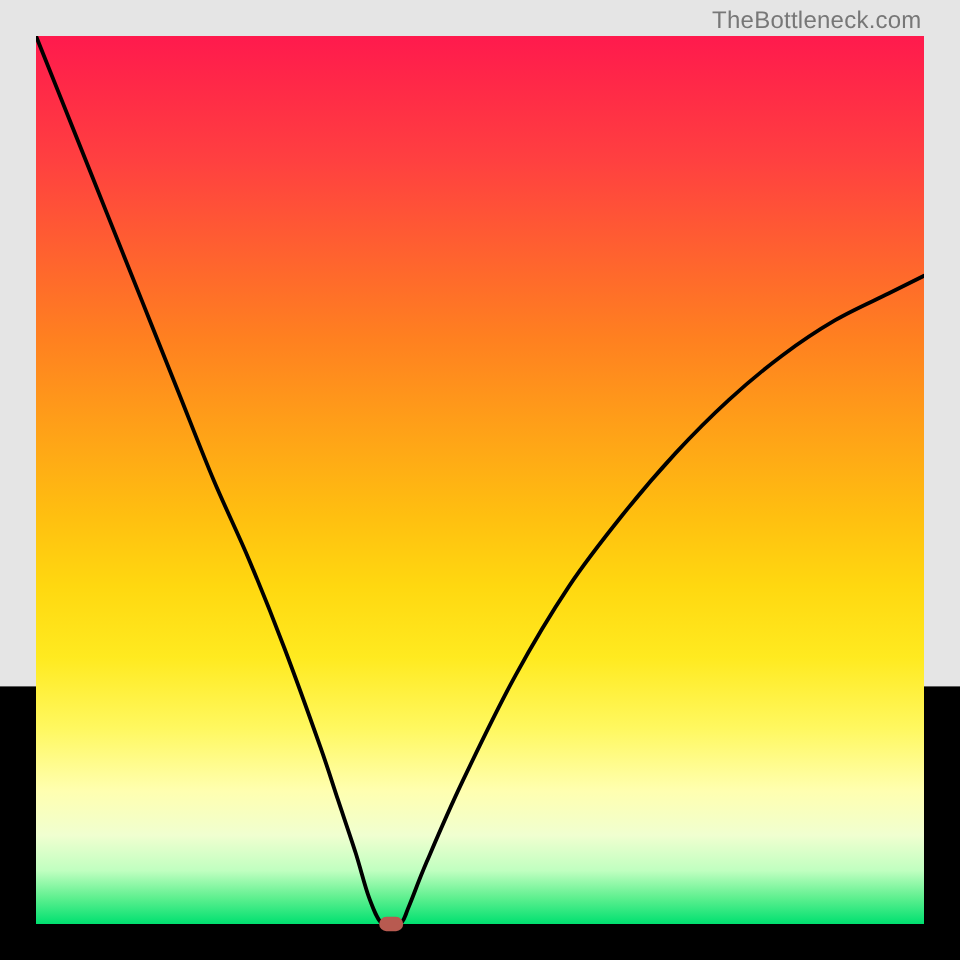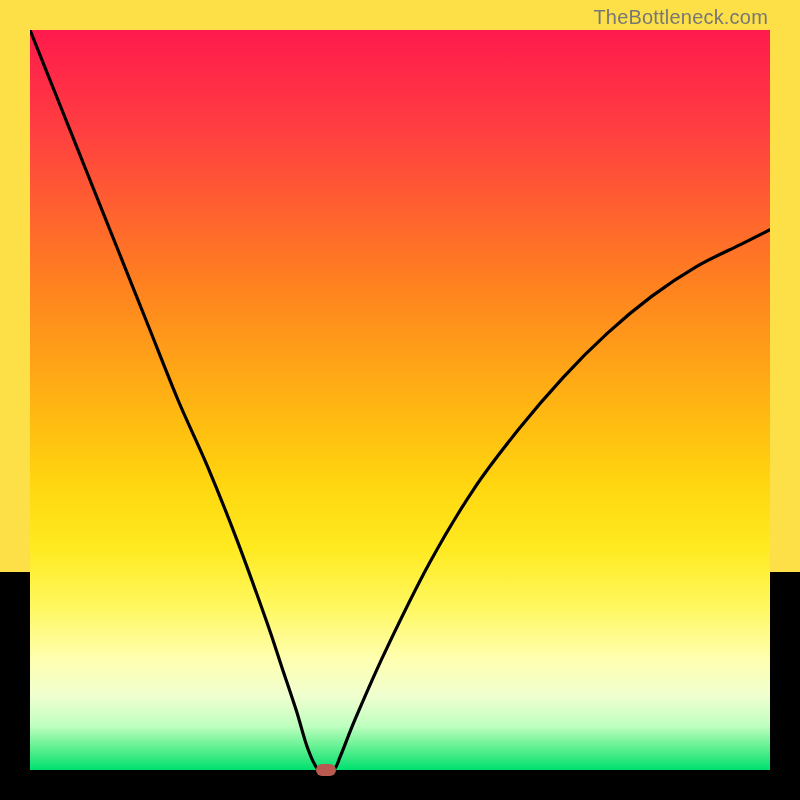--- a/index.html
+++ b/index.html
@@ -8,21 +8,21 @@
     width: 800px;
     height: 800px;
     overflow: hidden;
     font-family: Arial, Helvetica, sans-serif;
     background: #000;
   }
   .frame {
     position: relative;
     width: 800px;
     height: 572px;
-    background: #fde047;
+    background: #e5e5e5;
   }
   .plot-area {
     position: absolute;
     left: 30px;
     top: 30px;
     width: 740px;
     height: 740px;
     background: linear-gradient(to bottom,
       #ff1a4d 0%,
       #ff2a47 6%,

